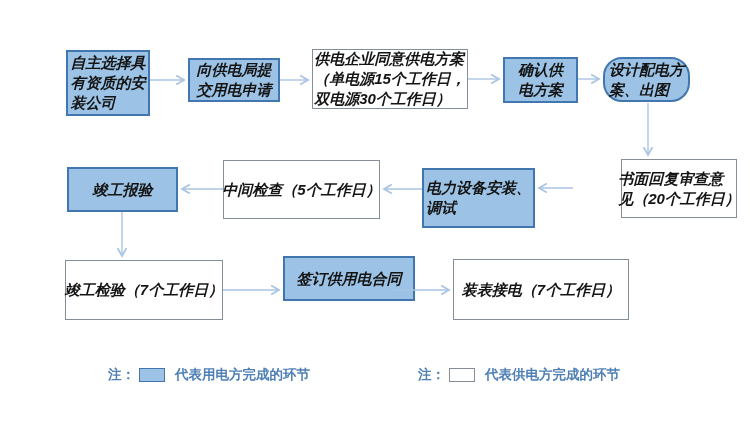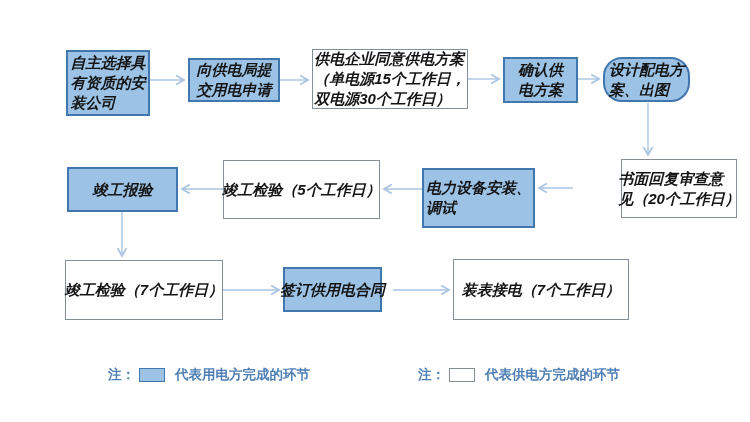--- a/index.html
+++ b/index.html
@@ -95,27 +95,27 @@
 
   <div class="fbox consumer" style="left:603px; top:57px;  width:87px;  height:45px;border-radius:19px;">设计配电方
 案、出图</div>
 
   <div class="fbox utility" style="left:573px; top:159px; width:116px; height:59px;margin-left:48px;">书面回复审查意
 见（20个工作日）</div>
 
   <div class="fbox consumer" style="left:422px; top:168px; width:113px; height:60px;">电力设备安装、
 调试</div>
 
-  <div class="fbox utility" style="left:223px; top:160px; width:157px; height:59px;">竣工检验（5个工作日）</div>
+  <div class="fbox utility" style="left:223px; top:160px; width:157px; height:59px;">中间检查（5个工作日）</div>
 
   <div class="fbox consumer" style="left:67px;  top:167px; width:111px; height:45px;">竣工报验</div>
 
   <div class="fbox utility" style="left:65px;  top:260px; width:158px; height:60px;">竣工检验（7个工作日）</div>
 
-  <div class="fbox consumer" style="left:283px; top:267px; width:99px; height:45px;">签订供用电合同</div>
+  <div class="fbox consumer" style="left:283px; top:256px; width:132px; height:45px;">签订供用电合同</div>
 
   <div class="fbox utility" style="left:453px; top:259px; width:176px; height:61px;">装表接电（7个工作日）</div>
 
   <svg class="arrows" width="750" height="422" viewBox="0 0 750 422">
     <defs>
       <marker id="ah" viewBox="0 0 10 10" refX="8" refY="5" markerWidth="8" markerHeight="8" orient="auto">
         <path class="arrow-head" d="M1,1 L8,5 L1,9"></path>
       </marker>
     </defs>
     <line class="arrow-line" x1="150" y1="80" x2="184" y2="80" marker-end="url(#ah)"></line>

